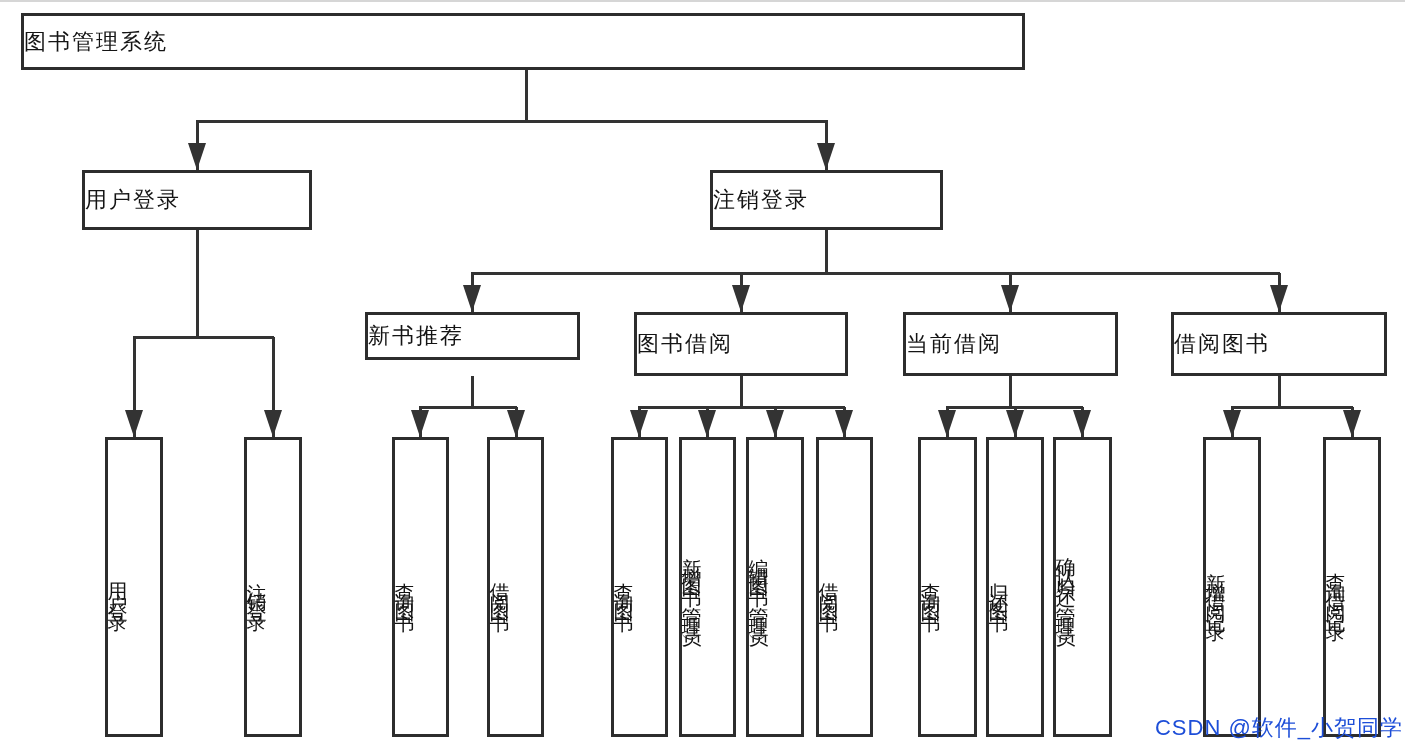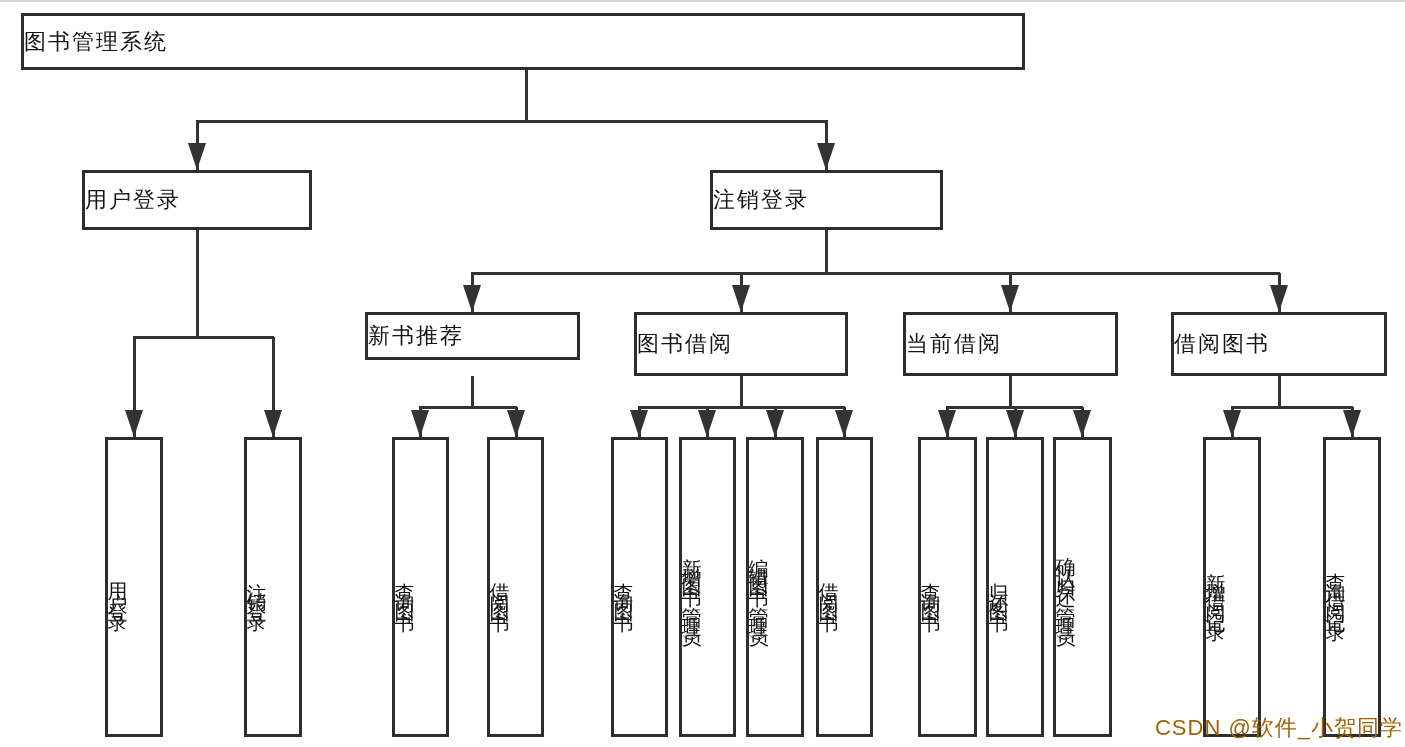--- a/index.html
+++ b/index.html
@@ -43,21 +43,21 @@
     border-left:9px solid transparent;
     border-right:9px solid transparent;
     border-top:27px solid #333333;
     transform:translateX(-50%);
   }
   
   .watermark{
     position:absolute;
     right:2px;bottom:4px;
     font-size:22px;
-    color:#a16207;
+    color:#1d4ed8;
     letter-spacing:1px;
     z-index:10;
     white-space:nowrap;
   }
 </style>
 </head>
 <body>
 
 <div class="stage">
 

